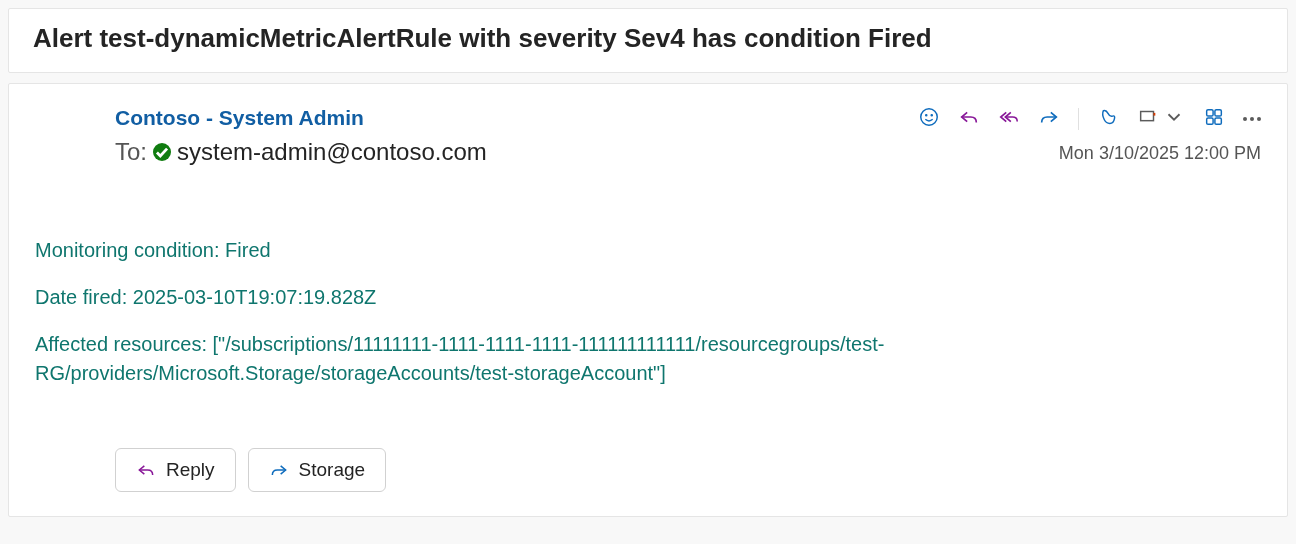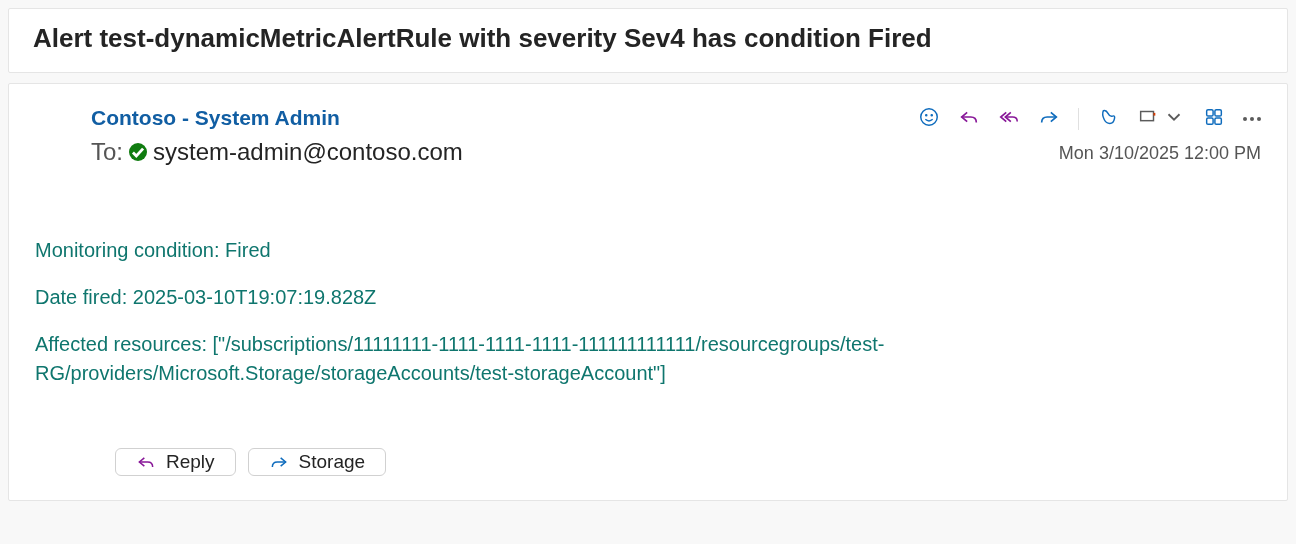--- a/index.html
+++ b/index.html
@@ -2,37 +2,37 @@
 <html><head>
   <meta charset="utf-8">
   <style>
     * { box-sizing: border-box; margin: 0; padding: 0; }
     body { font-family: "Segoe UI", Arial, sans-serif; background: #f8f8f8; padding: 8px; color: #1b1b1b; width: 1296px; }
     .panel { background: #fff; border: 1px solid #e5e5e5; border-radius: 2px; }
     .subject-panel { padding: 14px 24px 18px 24px; margin-bottom: 10px; }
     .subject-panel h1 { font-size: 26px; font-weight: 700; color: #242424; }
     .message-panel { padding: 22px 26px 24px 26px; }
     .msg-header { display: flex; justify-content: space-between; align-items: flex-start; }
-    .msg-meta { margin-left: 56px; }
+    .msg-meta { margin-left: 80px; }
     .sender { color: #115ea3; font-size: 21px; font-weight: 700; }
     .to-row { margin-top: 8px; display: flex; align-items: center; gap: 6px; font-size: 24px; color: #242424; }
     .to-label { color: #555; }
     .presence { width: 18px; height: 18px; border-radius: 50%; background: #107c10; display: inline-flex; align-items: center; justify-content: center; color: #fff; font-size: 11px; line-height: 1; }
     .right-col { text-align: right; }
     .toolbar { display: flex; align-items: center; gap: 18px; justify-content: flex-end; }
     .tb-btn { background: none; border: none; cursor: pointer; padding: 0; display: inline-flex; align-items: center; color: #5b5b5b; }
     .tb-btn svg { width: 22px; height: 22px; }
     .blue svg { stroke: #0f6cbd; }
     .purple svg { stroke: #881798; }
     .sep { width: 1px; height: 22px; background: #e0e0e0; }
     .timestamp { color: #555; font-size: 18px; margin-top: 12px; }
     .body-text { margin-top: 70px; font-size: 20px; line-height: 1.45; color: #0f766e; }
     .body-text p { margin-bottom: 18px; }
     .actions { margin-top: 60px; margin-left: 80px; display: flex; gap: 12px; }
-    .pill-btn { display: inline-flex; align-items: center; gap: 10px; border: 1px solid #d1d1d1; background: #fff; border-radius: 6px; padding: 2px 20px; font-size: 19px; color: #242424; cursor: pointer; }
+    .pill-btn { display: inline-flex; align-items: center; gap: 10px; border: 1px solid #d1d1d1; background: #fff; border-radius: 6px; padding: 10px 20px; font-size: 19px; color: #242424; cursor: pointer; }
     .pill-btn .ico { width: 20px; height: 20px; display: inline-flex; }
     .more-dots { display: inline-flex; gap: 3px; }
     .more-dots span { width: 4px; height: 4px; border-radius: 50%; background: #5b5b5b; }
   </style>
 </head>
 <body>
 
 <div class="panel subject-panel">
   <h1>Alert test-dynamicMetricAlertRule with severity Sev4 has condition Fired</h1>
 </div>

